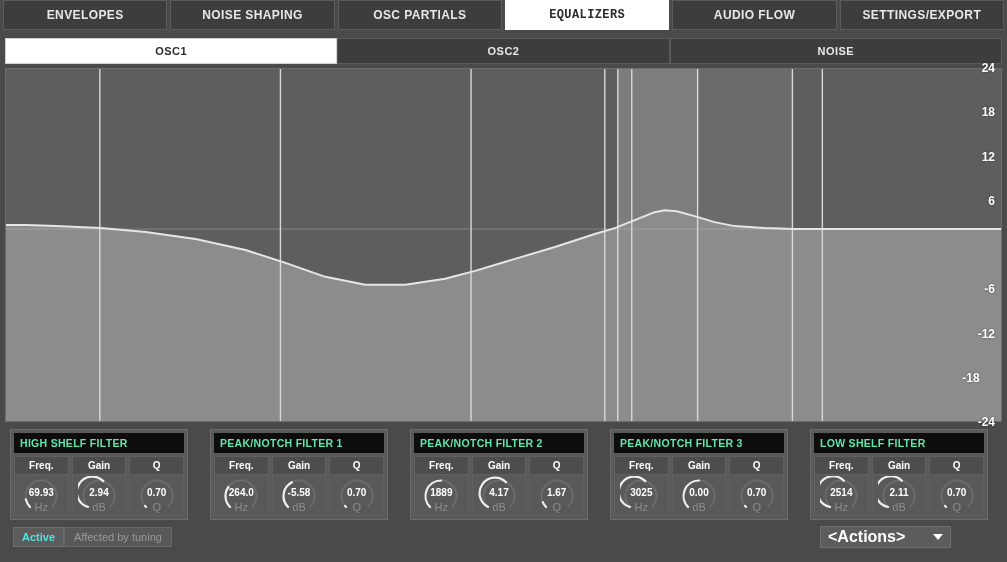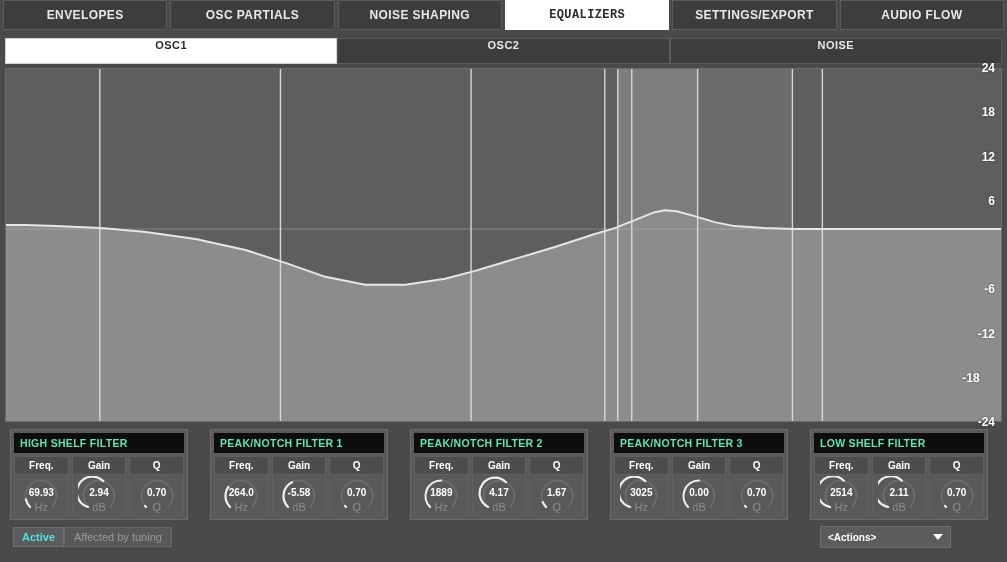--- a/index.html
+++ b/index.html
@@ -56,20 +56,21 @@
     gap: 0;
   }
   .sub-tab {
     flex: 1 1 0;
     background: #3d3d3d;
     color: #e8e8e8;
     font-size: 11px;
     font-weight: bold;
     letter-spacing: 0.5px;
     display: flex;
+    align-items: center;
     justify-content: center;
     border: 1px solid #5b5b5b;
     box-sizing: border-box;
     cursor: pointer;
     user-select: none;
   }
   .sub-tab.active {
     background: #ffffff;
     color: #2b2b2b;
     border-color: #d0d0d0;
@@ -246,52 +247,52 @@
     border: 1px solid #6e6e6e;
     box-sizing: border-box;
     display: flex;
     align-items: center;
     padding: 0 7px;
     cursor: pointer;
     user-select: none;
   }
   .actions-label {
     color: #ffffff;
-    font-size: 10px;
+    font-size: 16px;
     font-weight: bold;
     flex: 1;
   }
   .caret {
     width: 0; height: 0;
     border-left: 5px solid transparent;
     border-right: 5px solid transparent;
     border-top: 6px solid #ffffff;
   }
 </style>
 </head>
 <body>
 
 <div class="main-tabs" id="main-tabs">
     <div class="main-tab">
       <span>ENVELOPES</span>
     </div>
     <div class="main-tab">
+      <span>NOISE SHAPING</span>
+    </div>
+    <div class="main-tab">
       <span>OSC PARTIALS</span>
-    </div>
-    <div class="main-tab">
-      <span>NOISE SHAPING</span>
     </div>
     <div class="main-tab active">
       <span>EQUALIZERS</span>
     </div>
     <div class="main-tab">
+      <span>AUDIO FLOW</span>
+    </div>
+    <div class="main-tab">
       <span>SETTINGS/EXPORT</span>
-    </div>
-    <div class="main-tab">
-      <span>AUDIO FLOW</span>
     </div>
   </div>
 
 <div class="sub-tabs" id="sub-tabs">
     <div class="sub-tab active">
       <span>OSC1</span>
     </div>
     <div class="sub-tab">
       <span>OSC2</span>
     </div>

